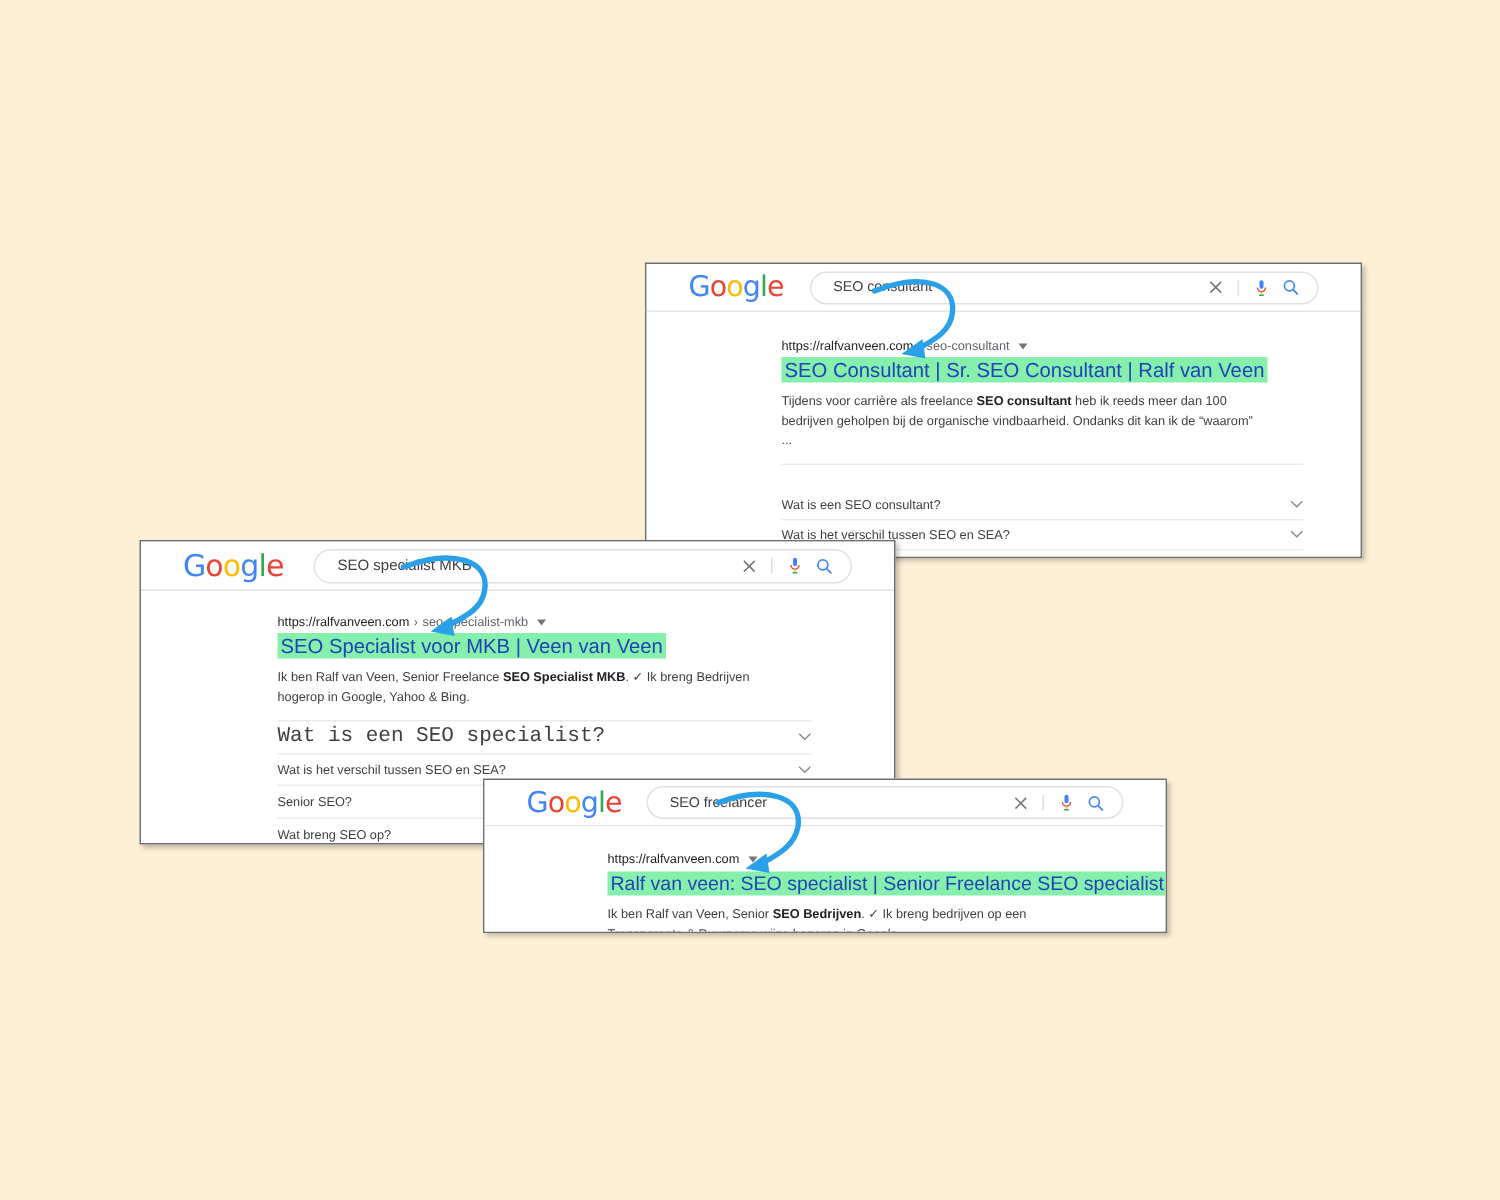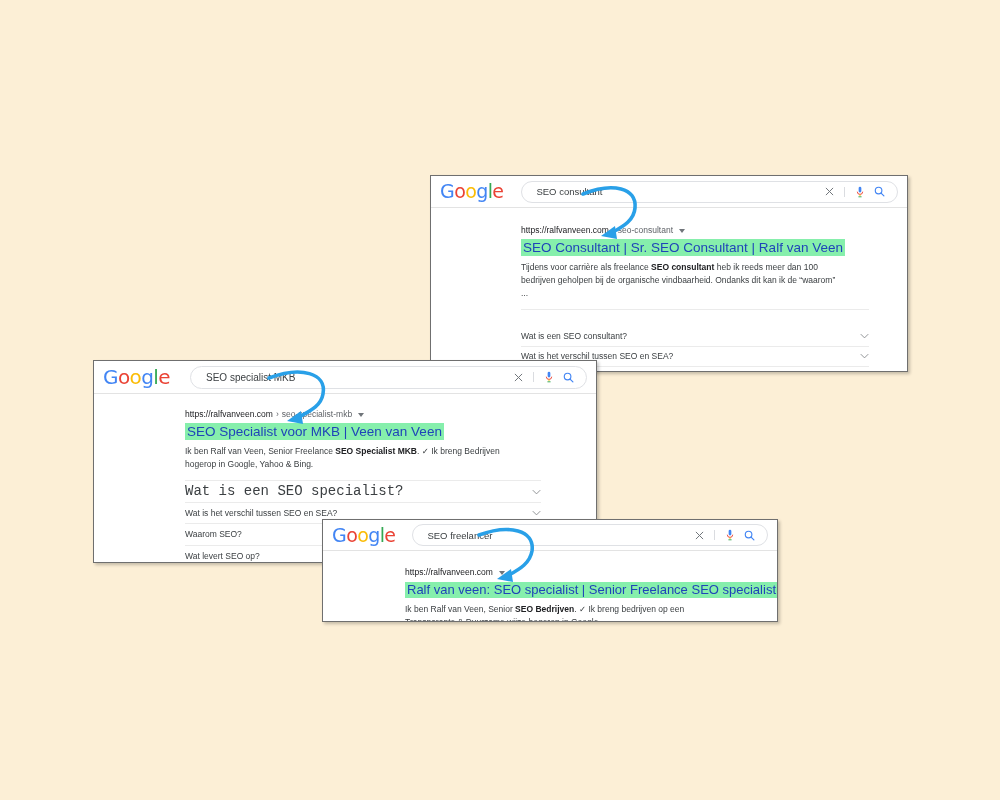--- a/index.html
+++ b/index.html
@@ -26,21 +26,21 @@
     box-shadow: 2px 2px 3px rgba(0,0,0,0.22);
     overflow: hidden;
   }
 
   
   .serp-header {
     display: flex;
     align-items: center;
     background: #ffffff;
     border-bottom: 1px solid #e3e3e3;
-    padding: 0 9px;
+    padding: 0 28px;
   }
 
   .g-logo {
     font-family: "DejaVu Sans", sans-serif;
     font-weight: 400;
     letter-spacing: -0.6px;
     line-height: 1;
     white-space: nowrap;
     user-select: none;
   }
@@ -296,29 +296,29 @@
         </div>
         <div class="faq-row" style="height:21.5px; font-size:8.5px;">
           <span>Wat is het verschil tussen SEO en SEA?</span>
           <span class="chev">
             <svg width="9" height="6" viewBox="0 0 12 7">
                 <path d="M1 1 L6 6 L11 1" stroke="#5f6368" stroke-width="1.2" fill="none"></path>
               </svg>
           </span>
         </div>
         <div class="faq-row" style="height:21.5px; font-size:8.5px;">
-          <span>Waarom SEO?</span>
+          <span>Senior SEO?</span>
           <span class="chev">
             <svg width="9" height="6" viewBox="0 0 12 7">
                 <path d="M1 1 L6 6 L11 1" stroke="#5f6368" stroke-width="1.2" fill="none"></path>
               </svg>
           </span>
         </div>
         <div class="faq-row" style="height:21.5px; font-size:8.5px;">
-          <span>Wat levert SEO op?</span>
+          <span>Wat breng SEO op?</span>
           <span class="chev">
             <svg width="9" height="6" viewBox="0 0 12 7">
                 <path d="M1 1 L6 6 L11 1" stroke="#5f6368" stroke-width="1.2" fill="none"></path>
               </svg>
           </span>
         </div>
       </div>
     </div>
 
     <svg class="arrow-svg" style="left:171px; top:5px; width:92px; height:62px;" viewBox="0 0 92 62">

